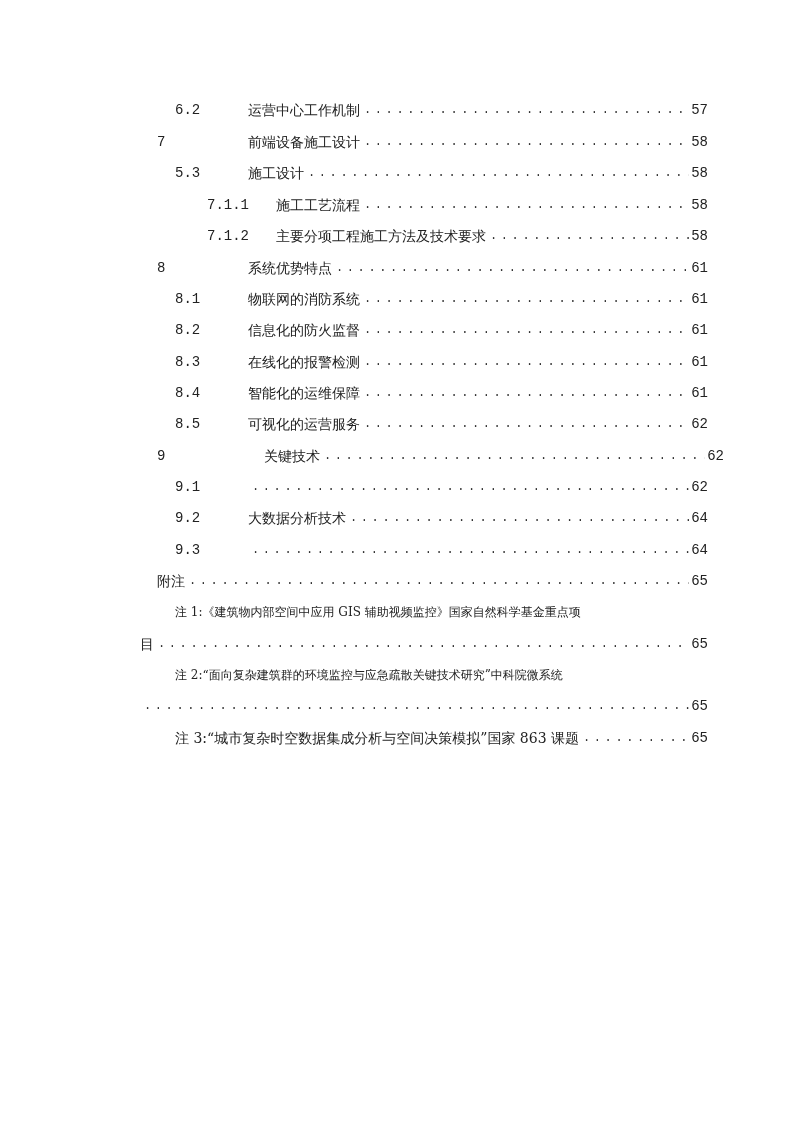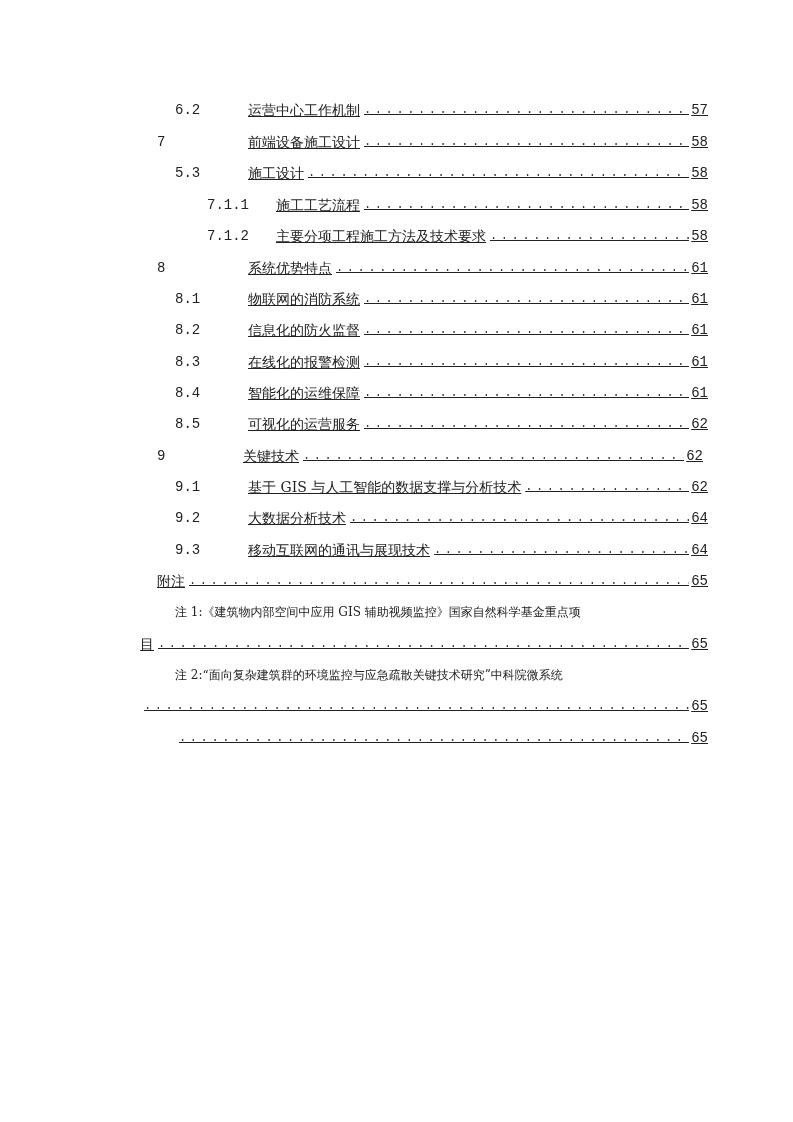--- a/index.html
+++ b/index.html
@@ -2,21 +2,21 @@
 <html><head>
 <meta charset="utf-8">
 <style>
   html, body { margin:0; padding:0; background:#ffffff; }
   body { width:793px; height:1122px; position:relative; overflow:hidden;
          font-family: "DejaVu Serif", "Liberation Serif", serif; color:#222; }
   .toc { position:absolute; left:0; top:0; width:793px; }
   .row { position:absolute; height:20px; display:flex; align-items:center;
          font-size:14px; line-height:20px; white-space:nowrap; }
   .num { position:absolute; font-family:"Liberation Mono","DejaVu Sans Mono",monospace; font-size:14px; }
-  .body { position:absolute; display:flex; align-items:center;text-decoration:underline; }
+  .body { position:absolute; display:flex; align-items:center; }
   .title { white-space:nowrap; }
   .dots { flex:1; overflow:hidden; white-space:nowrap; letter-spacing:3.6px;
           font-family:"Liberation Mono","DejaVu Sans Mono",monospace; font-size:12px;
           color:#333; margin:0 2px 0 4px; }
   .page { font-family:"Liberation Mono","DejaVu Sans Mono",monospace; font-size:14px; text-align:right; }
   .note-line { position:absolute; font-size:12px; white-space:nowrap; height:20px; line-height:20px; }
 </style>
 </head>
 <body>
 
@@ -116,49 +116,47 @@
     <span class="num" style="left:175px;">8.5</span>
     <div class="body" style="left:248px;width:460px;">
       <span class="title">可视化的运营服务</span>
       <span class="dots">........................................................................</span>
       <span class="page">62</span>
     </div>
   </div>
 
   <div class="row" style="top:446px;left:0;width:793px;">
     <span class="num" style="left:157px;">9</span>
-    <div class="body" style="left:243px;width:460px;">
+    <div class="body" style="left:264px;width:460px;">
       <span class="title">关键技术</span>
       <span class="dots">........................................................................</span>
       <span class="page">62</span>
     </div>
   </div>
 
   <div class="row" style="top:477px;left:0;width:793px;">
     <span class="num" style="left:175px;">9.1</span>
     <div class="body" style="left:248px;width:460px;">
-      <span class="title">基于 GIS 与人工智能的数据支撑与分析技术</span>
       <span class="dots">........................................................................</span>
       <span class="page">62</span>
     </div>
   </div>
 
   <div class="row" style="top:508px;left:0;width:793px;">
     <span class="num" style="left:175px;">9.2</span>
     <div class="body" style="left:248px;width:460px;">
       <span class="title">大数据分析技术</span>
       <span class="dots">........................................................................</span>
       <span class="page">64</span>
     </div>
   </div>
 
   <div class="row" style="top:540px;left:0;width:793px;">
     <span class="num" style="left:175px;">9.3</span>
     <div class="body" style="left:248px;width:460px;">
-      <span class="title">移动互联网的通讯与展现技术</span>
       <span class="dots">........................................................................</span>
       <span class="page">64</span>
     </div>
   </div>
 
   <div class="row" style="top:571px;left:0;width:793px;">
     <div class="body" style="left:157px;width:551px;">
       <span class="title">附注</span>
       <span class="dots">....................................................................................</span>
       <span class="page">65</span>
@@ -181,18 +179,19 @@
     <div class="row" style="top:696px;left:0;width:793px;">
       <div class="body" style="left:140px;width:568px;">
         <span class="dots">..........................................................................................</span>
         <span class="page">65</span>
       </div>
     </div>
   </div>
 
   <div class="row" style="top:728px;left:0;width:793px;">
     <div class="body" style="left:175px;width:533px;">
+      <span class="title">注 3:“城市复杂时空数据集成分析与空间决策模拟”国家 863 课题</span>
       <span class="dots">..........................................................................................</span>
       <span class="page">65</span>
     </div>
   </div>
 
 </div>
 
 </body></html>

